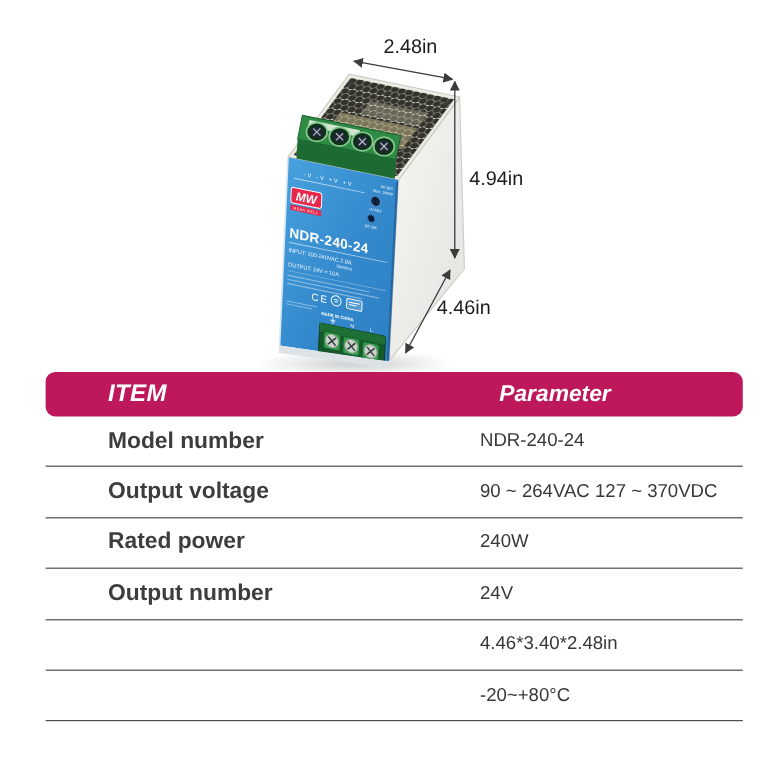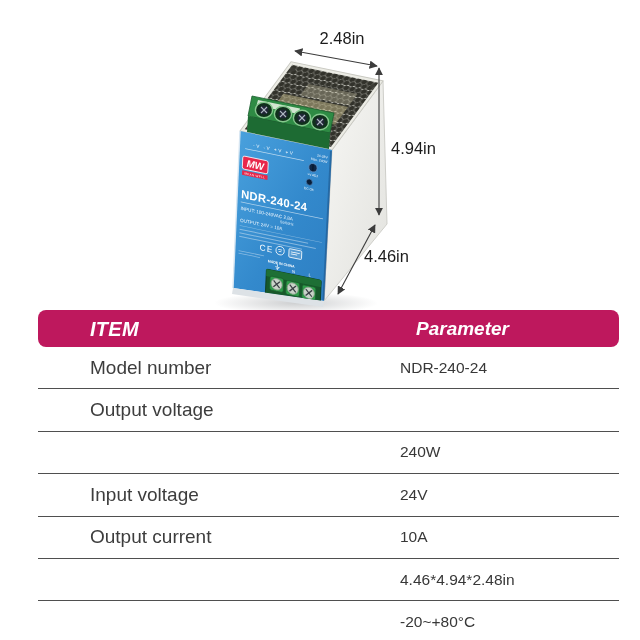--- a/index.html
+++ b/index.html
@@ -11,21 +11,21 @@
 
   
   .spec-table{position:absolute;left:38px;top:310px;width:581px;}
   .spec-header{position:relative;height:37px;background:#be185d;border-radius:8px;font-style:italic;}
   .spec-header .h-item{position:absolute;left:52px;top:50%;transform:translateY(-50%);
       color:#ffffff;font-size:20px;font-weight:bold;letter-spacing:.3px;}
   .spec-header .h-param{position:absolute;left:362px;top:50%;transform:translateY(-50%);
       color:#ffffff;font-size:19px;font-weight:bold;margin-left:16px;}
   .spec-row{position:relative;height:41.4px;border-bottom:1.5px solid #4f4f4f;}
   .spec-row .c-item{position:absolute;left:52px;top:50%;transform:translateY(-50%);
-      color:#3d3d3d;font-size:19px;}
+      color:#3d3d3d;font-size:19px;font-weight:bold;}
   .spec-row .c-value{position:absolute;left:362px;top:50%;transform:translateY(-50%);
       color:#383838;font-size:15.5px;}
 </style>
 </head>
 <body>
 
 <div class="stage">
 
   <svg width="640" height="640" viewBox="0 0 640 640">
     <defs>
@@ -213,32 +213,30 @@
       <span class="h-item">ITEM</span>
       <span class="h-param">Parameter</span>
     </div>
 
     <div class="spec-row">
       <span class="c-item">Model number</span>
       <span class="c-value">NDR-240-24</span>
     </div>
     <div class="spec-row">
       <span class="c-item">Output voltage</span>
-    </div>
-    <div class="spec-row">
+      <span class="c-value">90 ~ 264VAC 127 ~ 370VDC</span>
+    </div>
+    <div class="spec-row">
+      <span class="c-item">Rated power</span>
       <span class="c-value">240W</span>
     </div>
     <div class="spec-row">
-      <span class="c-item">Input voltage</span>
+      <span class="c-item">Output number</span>
       <span class="c-value">24V</span>
     </div>
     <div class="spec-row">
-      <span class="c-item">Output current</span>
-      <span class="c-value">10A</span>
-    </div>
-    <div class="spec-row">
-      <span class="c-value">4.46*4.94*2.48in</span>
+      <span class="c-value">4.46*3.40*2.48in</span>
     </div>
     <div class="spec-row">
       <span class="c-value">-20~+80°C</span>
     </div>
   </div>
 </div>
 
 </body></html>

